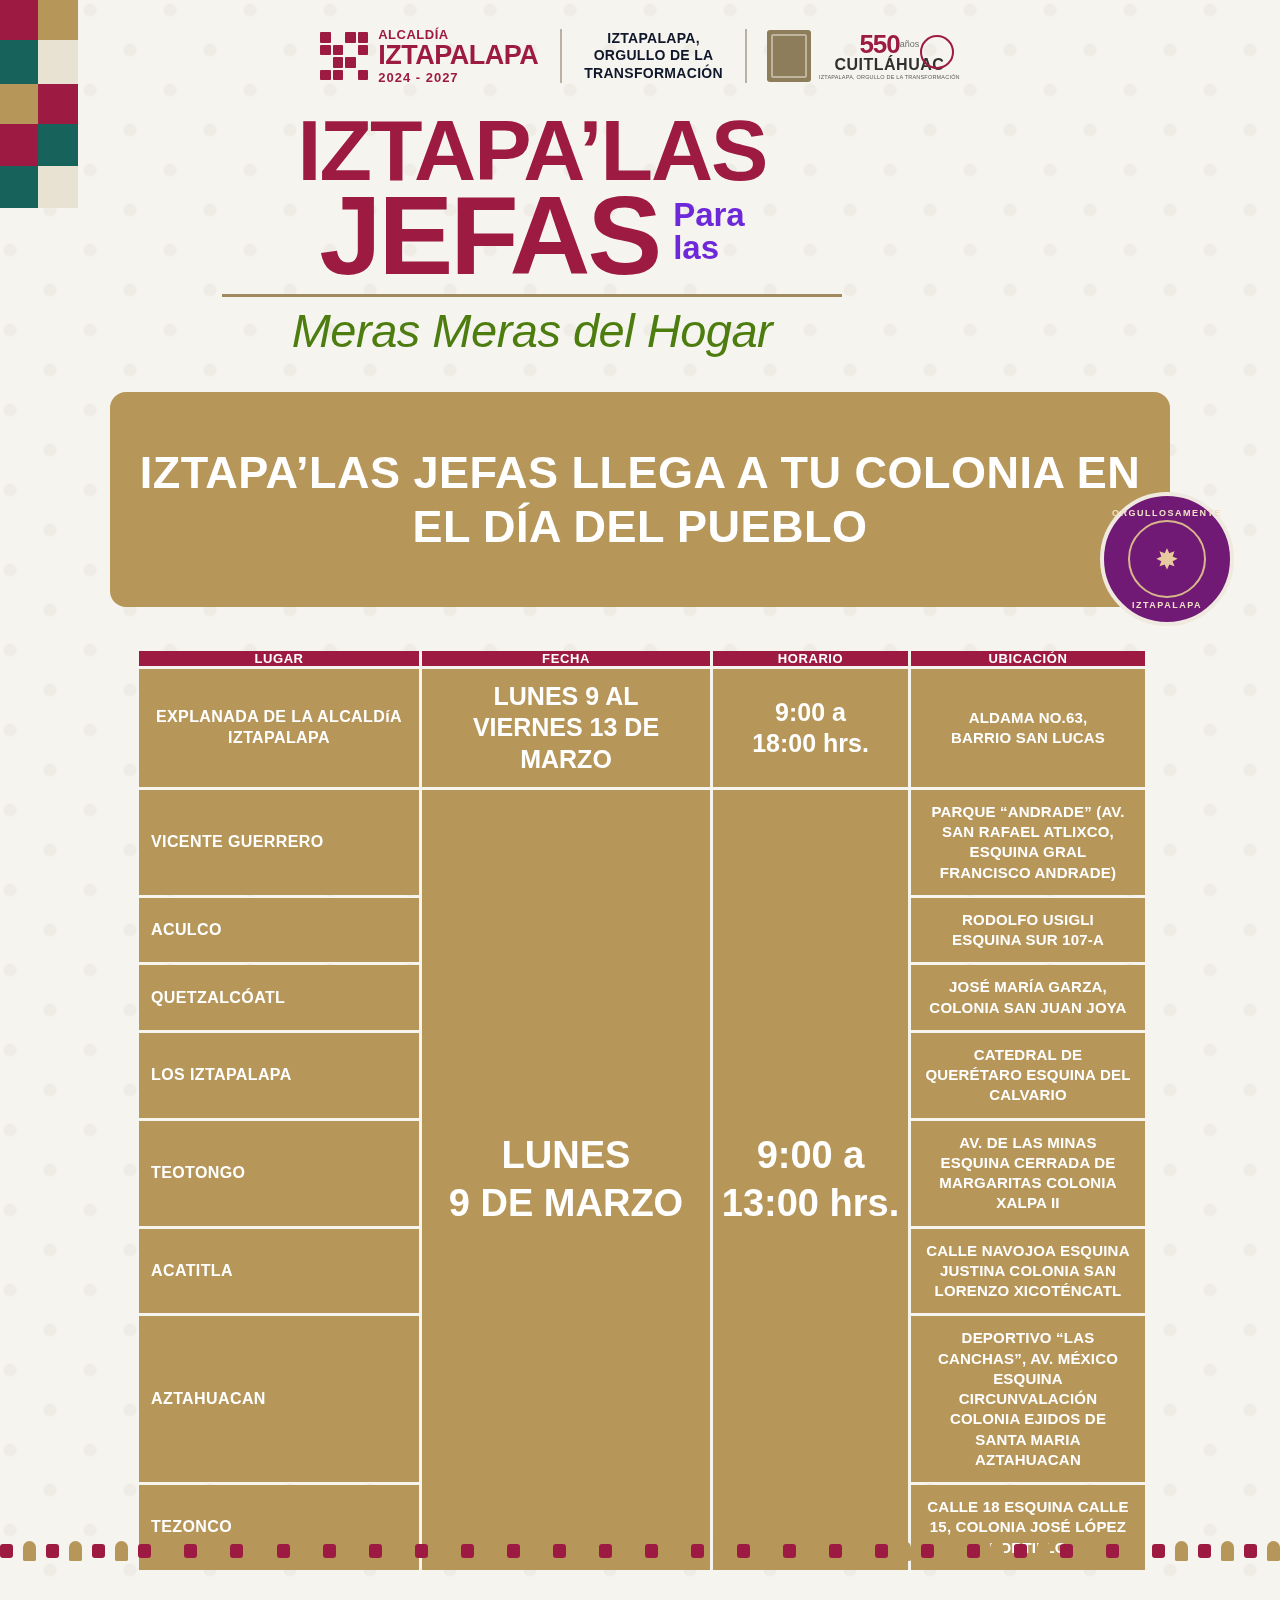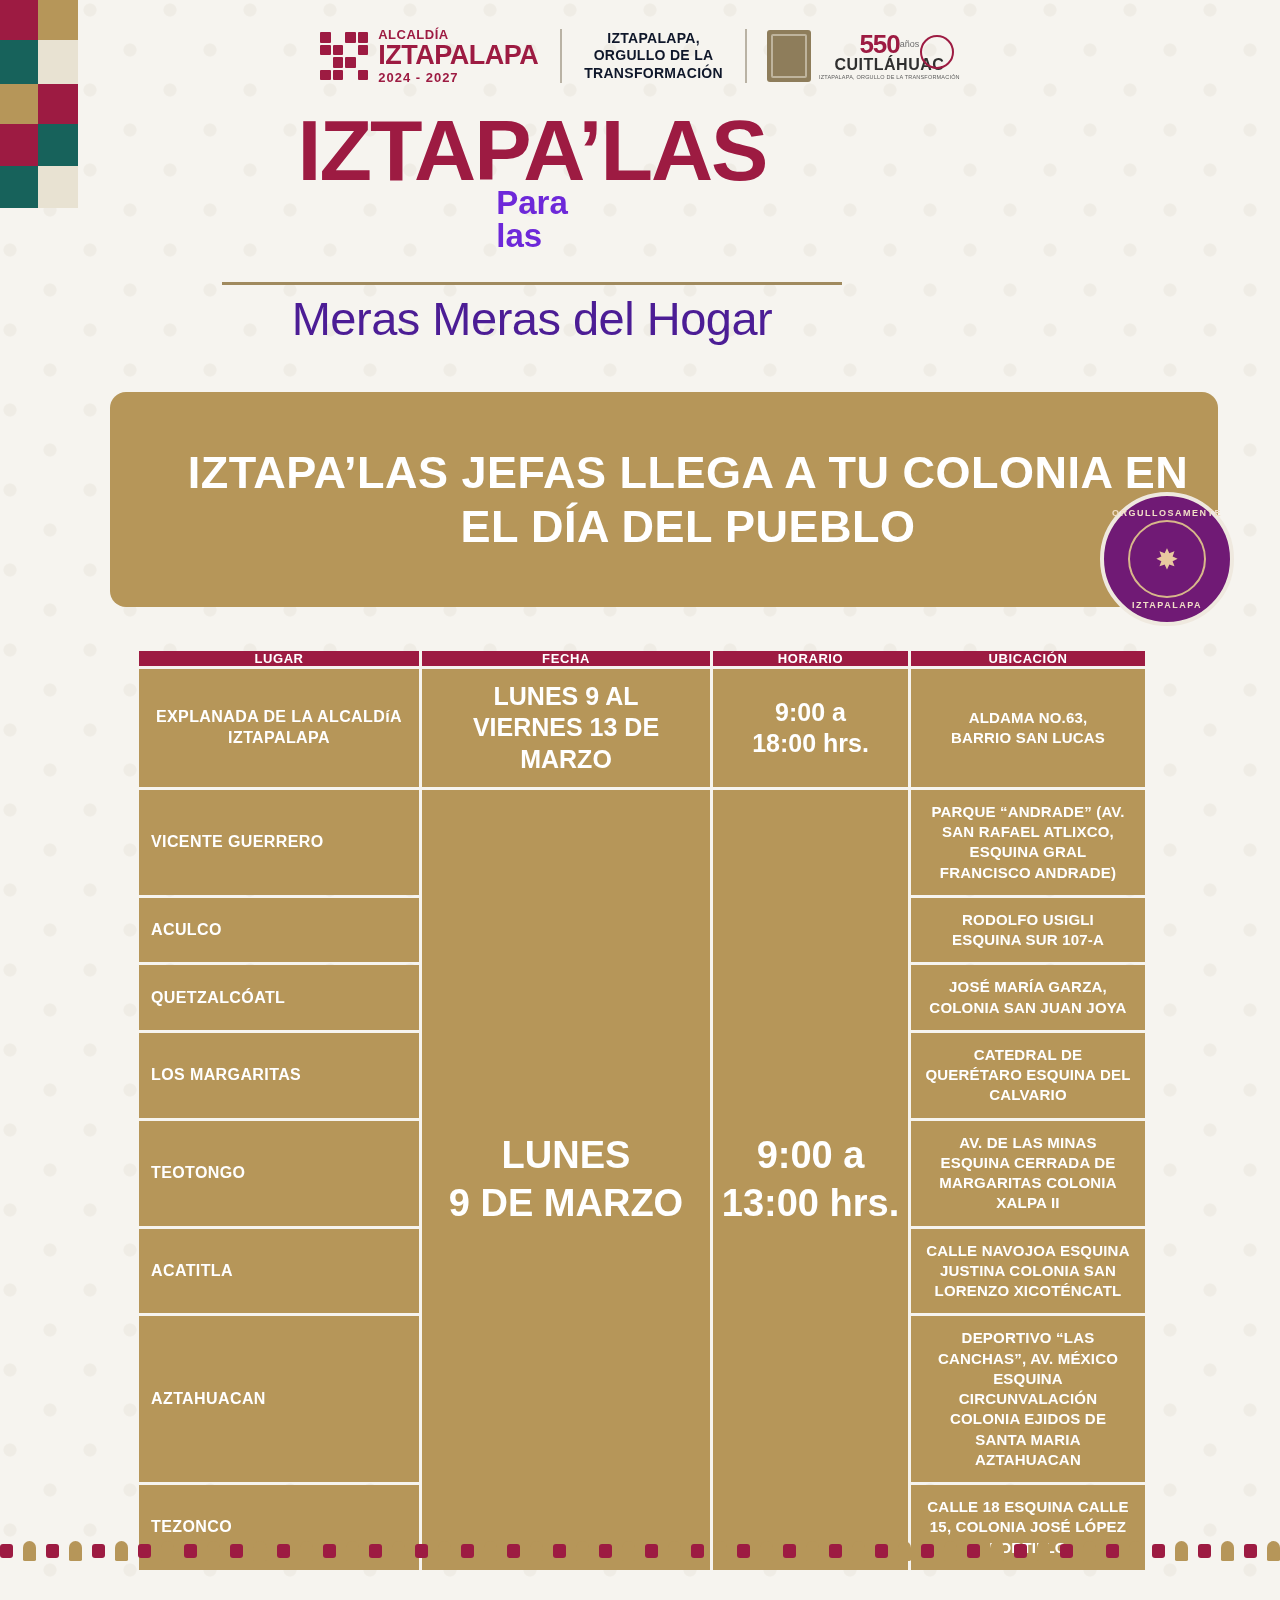--- a/index.html
+++ b/index.html
@@ -203,39 +203,39 @@
     padding-bottom: 22px;
   }
   .t-rule {
     width: 620px;
     height: 3px;
     background: #a08a5e;
     margin: 8px auto 6px auto;
   }
   .t-line3 {
     font-size: 47px;
-    color: #4c1d95;
+    color: #4d7c0f;
     font-weight: normal;
     letter-spacing: -.5px;
+    font-style: italic;
   }
 
   
   .banner {
     position: absolute;
     left: 110px;
     top: 392px;
     width: 1060px;
     height: 215px;
     background: #b69659;
     border-radius: 16px;
     display: flex;
     align-items: center;
     justify-content: center;
     text-align: center;
-    padding-left: 48px;
   }
   .banner h2 {
     margin: 0;
     color: #ffffff;
     font-size: 45px;
     font-weight: bold;
     line-height: 1.18;
     letter-spacing: .5px;
   }
   .seal {
@@ -429,20 +429,21 @@
       <div class="name">CUITLÁHUAC</div>
       <div class="sub">IZTAPALAPA, ORGULLO DE LA TRANSFORMACIÓN</div>
       <span class="cuit-seal"></span>
     </span>
   </div>
 </div>
 
 <div class="title-wrap">
   <div class="t-line1">IZTAPA’LAS</div>
   <div class="t-line2-row">
+    <div class="t-line2">JEFAS</div>
     <div class="t-para">
       <div>Para</div>
       <div>las</div>
     </div>
   </div>
   <div class="t-rule"></div>
   <div class="t-line3">Meras Meras del Hogar</div>
 </div>
 
 <div class="banner">
@@ -505,21 +506,21 @@
 
       <tr>
         <td class="place">ACULCO</td>
         <td class="loc">RODOLFO USIGLI ESQUINA SUR 107-A</td>
       </tr>
       <tr>
         <td class="place">QUETZALCÓATL</td>
         <td class="loc">JOSÉ MARÍA GARZA, COLONIA SAN JUAN JOYA</td>
       </tr>
       <tr>
-        <td class="place">LOS MARGARITAS</td>
+        <td class="place">LOS IZTAPALAPA</td>
         <td class="loc">CATEDRAL DE QUERÉTARO ESQUINA DEL CALVARIO</td>
       </tr>
       <tr>
         <td class="place">TEOTONGO</td>
         <td class="loc">AV. DE LAS MINAS ESQUINA CERRADA DE MARGARITAS COLONIA XALPA II</td>
       </tr>
       <tr>
         <td class="place">ACATITLA</td>
         <td class="loc">CALLE NAVOJOA ESQUINA JUSTINA COLONIA SAN LORENZO XICOTÉNCATL</td>
       </tr>

